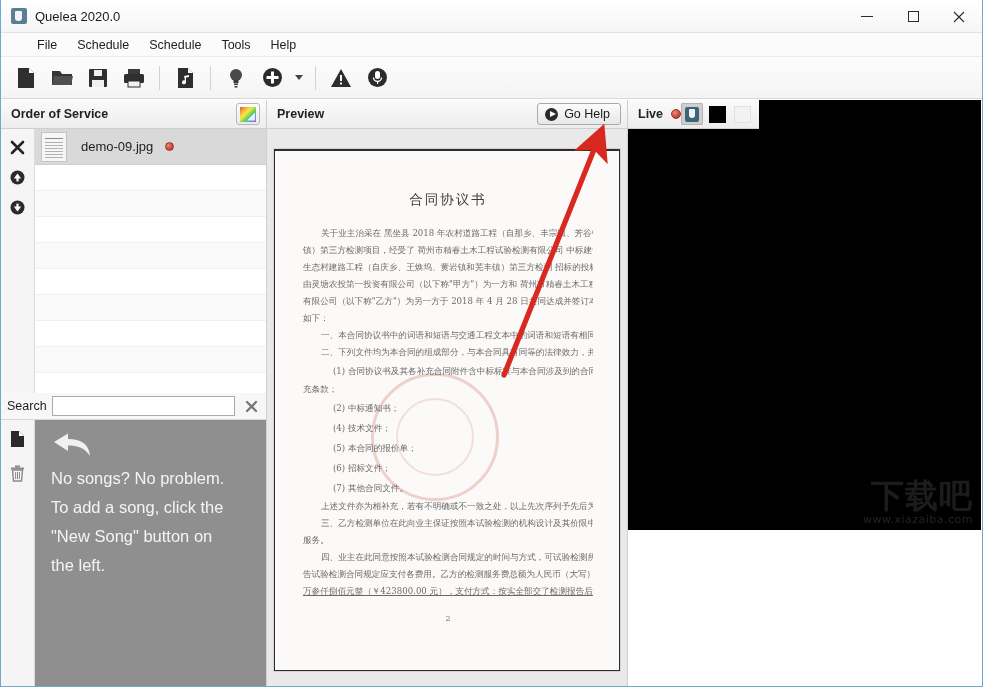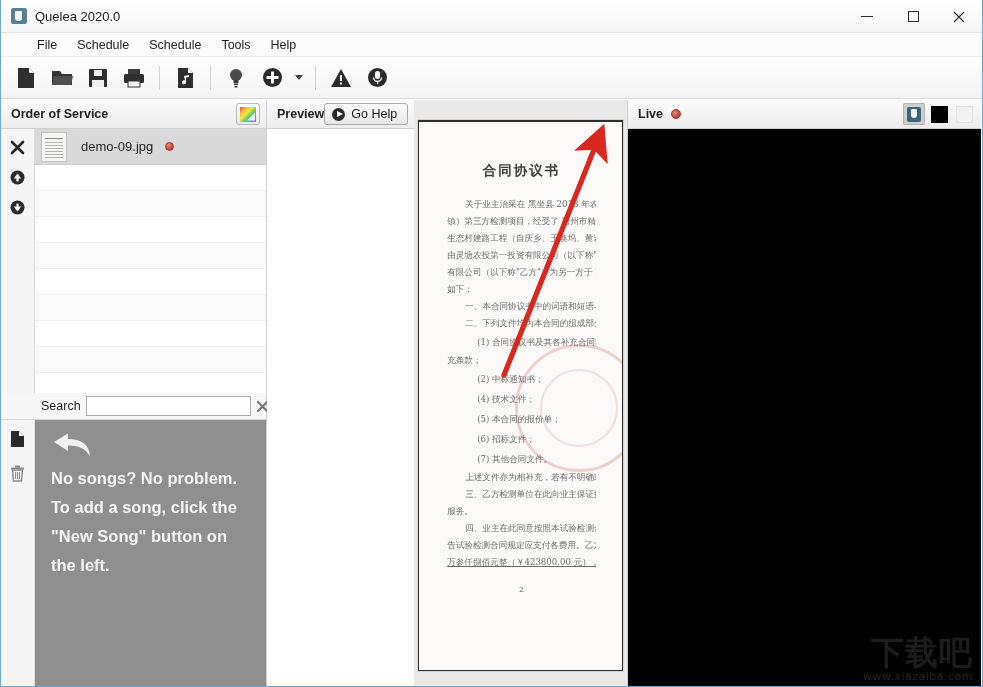--- a/index.html
+++ b/index.html
@@ -229,21 +229,21 @@
     color: #000;
   }
   #search-bar {
     height: 27px;
     display: flex; align-items: center;
     padding: 0 4px 0 6px;
     background: #f7f7f7;
     border-bottom: 1px solid #d6d6d6;
     gap: 5px;
   }
-  #search-label { font-size: 12.5px; color: #1f1f1f; margin-left: 34px; }
+  #search-label { font-size: 12.5px; color: #1f1f1f; }
   #search-input {
     flex: 1; height: 20px;
     border: 1px solid #aaaaaa;
     background: #fff;
     font-size: 12px;
     padding: 0 4px;
     font-family: "Liberation Sans", sans-serif;
   }
   #search-clear {
     width: 22px; height: 22px;
@@ -261,28 +261,27 @@
     flex: 1;
     background: #8f8f8f;
     padding: 12px 14px 0 16px;
     color: #f1f1f1;
   }
   #lib-empty .arrow-back { margin-bottom: 2px; }
   #lib-empty p {
     font-size: 16.5px;
     line-height: 29px;
     color: #f4f4f4;
-    font-weight: bold;
   }
 
   
   #preview {
     width: 361px; height: 587px;
     border-right: 1px solid #cfcfcf;
-    display: flex; flex-direction: row;
+    display: flex; flex-direction: column;
     background: #ffffff;
     position: relative;
   }
   #golive-btn {
     margin-left: auto;
     height: 22px;
     display: flex; align-items: center; gap: 6px;
     padding: 0 10px 0 7px;
     border: 1px solid #a9a9a9;
     border-radius: 3px;
@@ -316,21 +315,21 @@
     border-top-width: 2px;
     position: relative;
     padding: 12px 26px 0 28px;
     overflow: hidden;
     box-shadow: 0 0 0 1px #d4d4d4;
   }
   #doc .doc-title {
     text-align: center;
     font-family: "DejaVu Serif", serif;
     font-size: 13.5px;
-    font-weight: bold;
+    font-weight: normal;
     color: #2a2a2a;
     letter-spacing: 2px;
     margin: 28px 0 16px;
     opacity: .9;
   }
   #doc .line {
     font-family: "DejaVu Serif", serif;
     font-size: 8.6px;
     color: #4a4a4a;
     line-height: 17px;
@@ -358,22 +357,22 @@
   #doc-stamp::after {
     content: "";
     position: absolute; inset: 22px;
     border: 2px solid rgba(190,60,52,.14);
     border-radius: 50%;
   }
   #red-arrow { position: absolute; left: 0; top: 0; pointer-events: none; }
 
   
   #live {
-    width: 353px; height: 587px;
-    display: flex; flex-direction: column;
+    width: 353px; height: 430px;
+    display: flex; flex-direction: row;
     background: #000;
   }
   #live-head-btns { margin-left: auto; display: flex; align-items: center; gap: 3px; }
   .lbtn {
     width: 22px; height: 22px;
     display: flex; align-items: center; justify-content: center;
     border-radius: 2px;
   }
   .lbtn.sel { background: #cfcfcf; box-shadow: inset 0 0 0 1px #b4b4b4; }
   #logo-mini {

